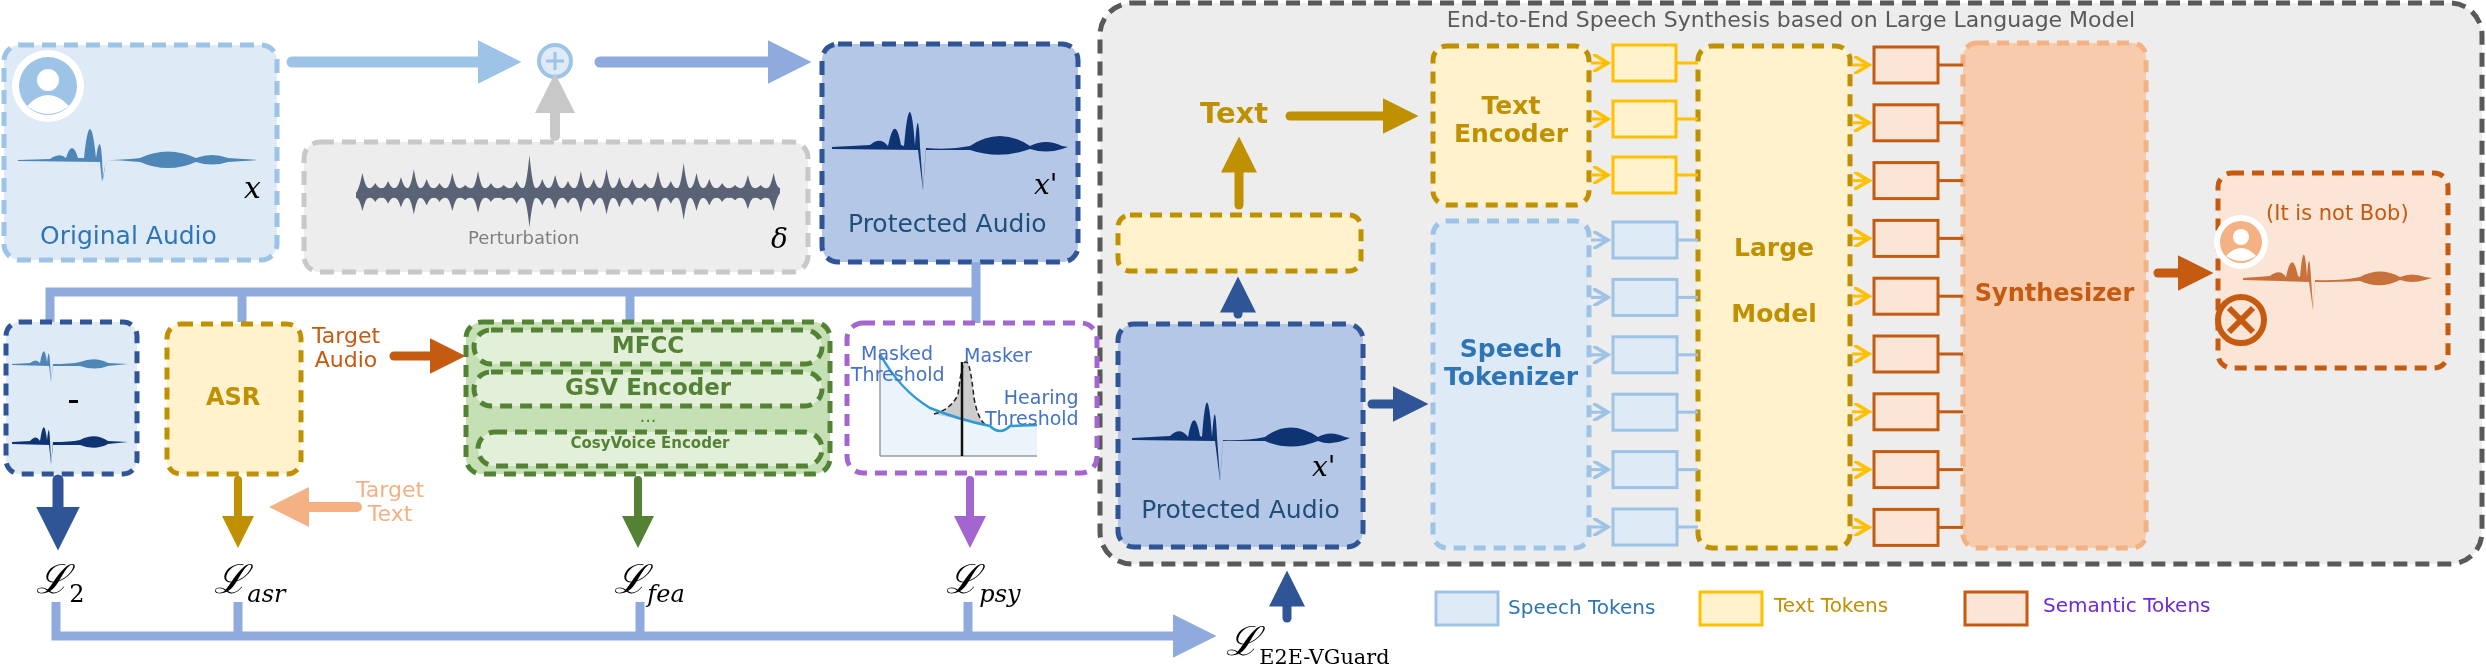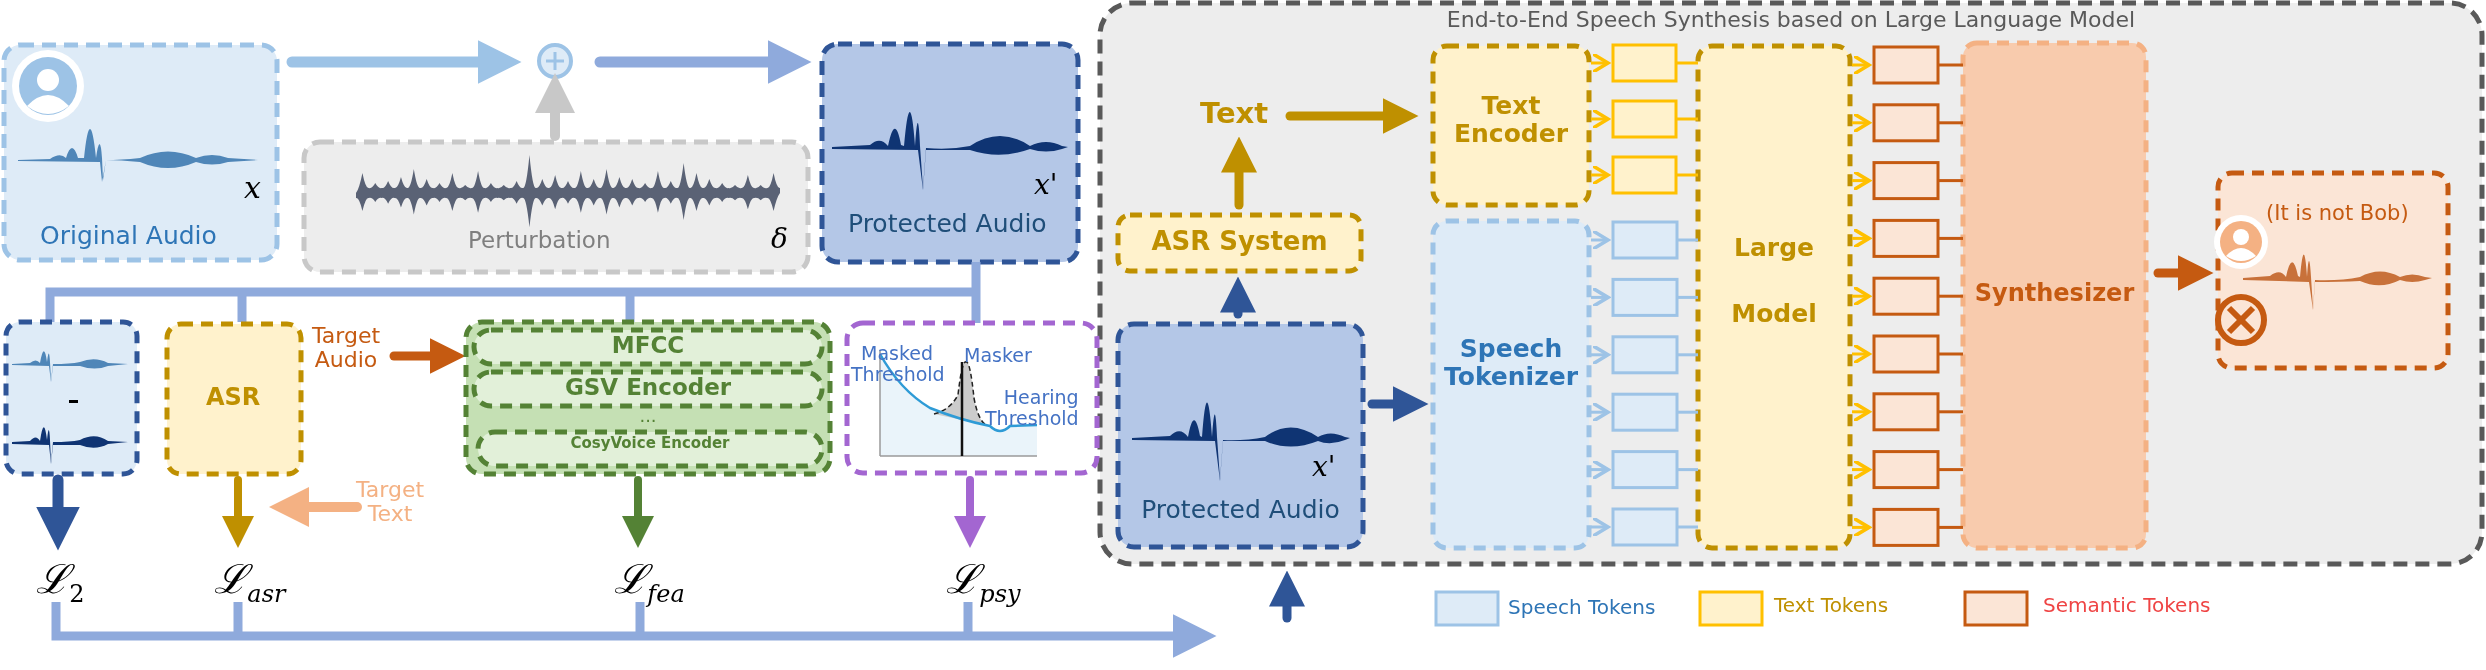--- a/index.html
+++ b/index.html
@@ -202,21 +202,21 @@
     </g>
 
     <rect x="1436" y="592" width="62" height="33" fill="#deebf7" stroke="#9dc3e6" stroke-width="3"></rect>
     <rect x="1700" y="592" width="62" height="33" fill="#fff2cc" stroke="#ffc000" stroke-width="3"></rect>
     <rect x="1965" y="592" width="62" height="33" fill="#fbe5d6" stroke="#c55a11" stroke-width="3"></rect>
   </svg>
 
   <div class="lbl" style="left:40px;top:222px;font-size:25px;color:#2e75b6;">Original Audio</div>
   <div class="math" style="left:244px;top:170px;font-size:30px;">x</div>
 
-  <div class="lbl" style="left:468px;top:228px;font-size:23px;color:#7f7f7f;">Perturbation</div>
+  <div class="lbl" style="left:468px;top:228px;font-size:18px;color:#7f7f7f;">Perturbation</div>
   <div class="math" style="left:771px;top:222px;font-size:28px;">δ</div>
 
   <div class="lbl" style="left:848px;top:210px;font-size:25px;color:#1f4e79;">Protected Audio</div>
   <div class="math" style="left:1034px;top:168px;font-size:28px;">x'</div>
 
   <div class="lbl" style="left:206px;top:384px;font-size:24px;font-weight:bold;color:#bf9000;">ASR</div>
 
   <div class="lbl" style="left:312px;top:324px;font-size:22px;color:#c55a11;">
     <div>Target</div>
     <div>Audio</div>
@@ -247,39 +247,41 @@
   </div>
   <div class="math" style="left:214px;top:550px;font-size:40px;">
     <span>ℒ</span><sub>asr</sub>
   </div>
   <div class="math" style="left:614px;top:550px;font-size:40px;">
     <span>ℒ</span><sub>fea</sub>
   </div>
   <div class="math" style="left:946px;top:550px;font-size:40px;">
     <span>ℒ</span><sub>psy</sub>
   </div>
+  <div class="math" style="left:1226px;top:612px;font-size:40px;">
+    <span>ℒ</span><sub style="font-style:normal;font-size:52%;">E2E-VGuard</sub>
+  </div>
 
   <div class="lbl" style="left:1100px;width:1382px;top:8px;font-size:22px;color:#595959;">End-to-End Speech Synthesis based on Large Language Model</div>
   <div class="lbl" style="left:1200px;top:98px;font-size:29px;font-weight:bold;color:#bf9000;">Text</div>
-  <div class="lbl" style="left:1118px;width:243px;top:227px;font-size:26px;font-weight:bold;color:#bf9000;">ASR System</div>
   <div class="lbl" style="left:1118px;width:245px;top:496px;font-size:25px;color:#1f4e79;">Protected Audio</div>
   <div class="math" style="left:1312px;top:450px;font-size:28px;">x'</div>
 
   <div class="lbl" style="left:1433px;width:156px;top:92px;font-size:25px;font-weight:bold;color:#bf9000;">
     <div>Text</div>
     <div>Encoder</div>
   </div>
   <div class="lbl" style="left:1433px;width:156px;top:335px;font-size:25px;font-weight:bold;color:#2e75b6;">
     <div>Speech</div>
     <div>Tokenizer</div>
   </div>
   <div class="lbl" style="left:1698px;width:152px;top:215px;font-size:25px;font-weight:bold;color:#bf9000;line-height:66px;">
     <div>Large</div>
     <div>Model</div>
   </div>
   <div class="lbl" style="left:1963px;width:183px;top:280px;font-size:24px;font-weight:bold;color:#c55a11;">Synthesizer</div>
   <div class="lbl" style="left:2266px;top:202px;font-size:21px;color:#c55a11;">(It is not Bob)</div>
 
   <div class="lbl" style="left:1508px;top:596px;font-size:20px;color:#2e75b6;">Speech Tokens</div>
   <div class="lbl" style="left:1774px;top:594px;font-size:20px;color:#bf9000;">Text Tokens</div>
-  <div class="lbl" style="left:2043px;top:594px;font-size:20px;color:#ef4444;">Semantic Tokens</div>
+  <div class="lbl" style="left:2043px;top:594px;font-size:20px;color:#6d28d9;">Semantic Tokens</div>
 
 </div>
 
 </body></html>

